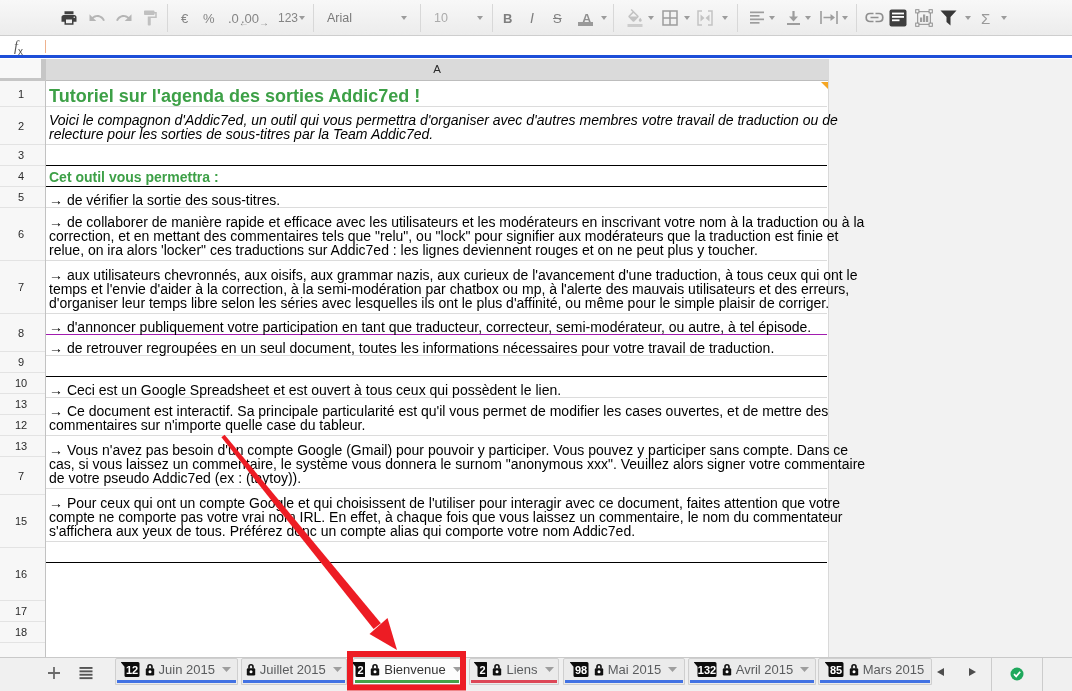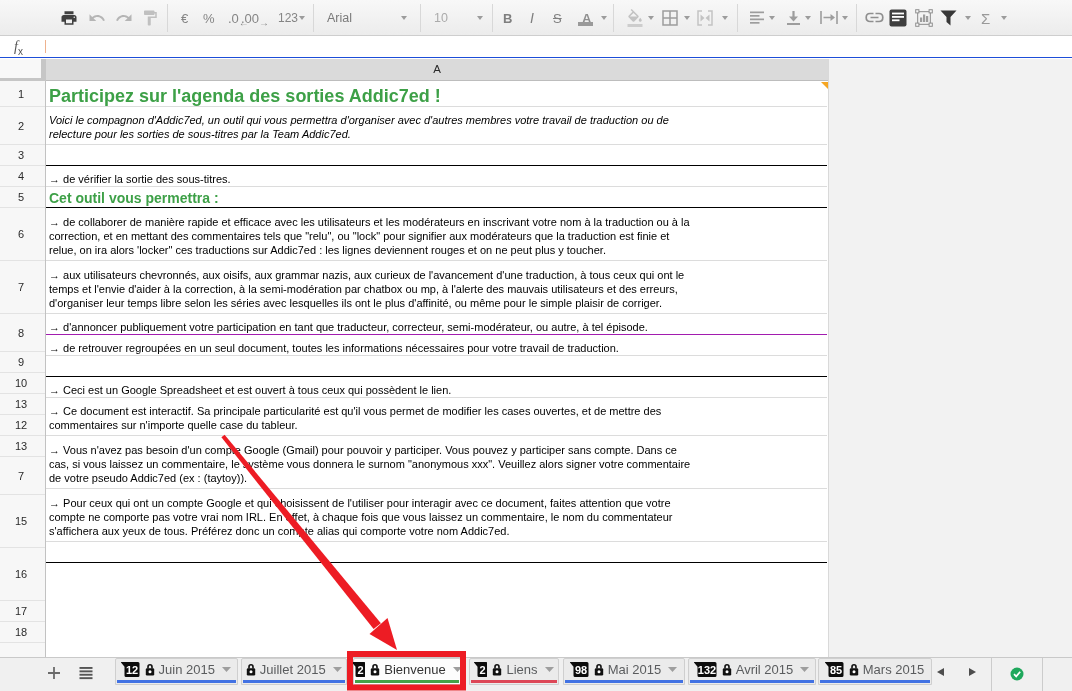--- a/index.html
+++ b/index.html
@@ -3,36 +3,36 @@
 <style>
 *{margin:0;padding:0;box-sizing:border-box}
 html,body{width:1072px;height:691px;overflow:hidden}
 body{font-family:"Liberation Sans",sans-serif;position:relative;background:#fff}
 #toolbar{position:absolute;left:0;top:0;width:1072px;height:36px;background:linear-gradient(#f8f8f8,#ececec);border-bottom:1px solid #cecece}
 .ic{position:absolute}
 .sub{font-size:10px;position:relative;top:4px;margin-left:0px}
 .sep{position:absolute;top:4px;height:28px;width:1px;background:#d8d8d8}
 .tt{position:absolute;top:0;height:36px;display:flex;align-items:center;color:#858585;font-size:13px}
 .caret{position:absolute;top:16px;width:0;height:0;border-left:3.5px solid transparent;border-right:3.5px solid transparent;border-top:4px solid #9c9c9c}
-#fbar{position:absolute;left:0;top:37px;width:1072px;height:21px;background:#fff;border-bottom:1px solid #1d4ed8}
+#fbar{position:absolute;left:0;top:37px;width:1072px;height:21px;background:#fff;border-bottom:3px solid #1d4ed8}
 #fx{position:absolute;left:14px;top:2px;font-size:14px;color:#555;font-style:italic;font-family:"Liberation Serif",serif}
 #fx sub{font-size:10px;font-style:normal;font-family:"Liberation Sans",sans-serif}
 #cursor{position:absolute;left:45px;top:3px;width:1px;height:13px;background:#eeb28e}
 #corner{position:absolute;left:0;top:59px;width:41px;height:19px;background:#f8f8f8}
 #cornerR{position:absolute;left:41px;top:59px;width:5px;height:22px;background:#c6c6c6}
 #cornerB{position:absolute;left:0;top:78px;width:41px;height:3px;background:#c6c6c6}
 #colhead{position:absolute;left:46px;top:59px;width:782px;height:22px;background:#dadada;border-bottom:1px solid #bdbdbd;color:#2b2b2b;font-size:11.5px;text-align:center;line-height:21px}
 #rightvoid{position:absolute;left:828px;top:59px;width:244px;height:598px;background:#f2f2f2;border-left:1px solid #d9d9d9}
 #rowheads{position:absolute;left:0;top:81px;width:46px;background:#f7f7f7;border-right:1px solid #c2c2c2}
 .rh{position:relative;border-bottom:1px solid #e3e3e3;text-align:center;color:#2b2b2b;font-size:11px}
 .rh span{position:absolute;left:0;right:3px;top:50%;transform:translateY(-50%);display:block;line-height:11px}
 .rh.last{border-bottom:none}
 #grid{position:absolute;left:46px;top:81px;width:782px;background:#fff}
 .row{position:relative;width:781px}
-.row .tx{position:absolute;left:3px;bottom:3px;white-space:pre;font-size:11px;line-height:14px;color:#000}
+.row .tx{position:absolute;left:3px;bottom:3px;white-space:pre;font-size:14px;line-height:14px;color:#000}
 .row.t .tx{color:#3da047;font-weight:bold;font-size:18px;line-height:20px;bottom:0px}
 .row.i .tx{font-style:italic}
 .row.g .tx{color:#3da047;font-weight:bold;font-size:14px;bottom:2px}
 #tabbar{position:absolute;left:0;top:657px;width:1072px;height:34px;background:#f0f0f0;border-top:1px solid #c9c9c9}
 #plus{position:absolute;left:47px;top:666px}
 #ham{position:absolute;left:79px;top:666px}
 .tab{position:absolute;top:658px;height:27px;background:#ebebeb;border:1px solid #cfcfcf;border-radius:2px 2px 0 0}
 .tab.active{background:#fdfdfd}
 .tin{position:absolute;left:0;right:0;top:0;bottom:4px;display:flex;align-items:center;justify-content:center}
 .bdg{margin-right:5px;flex:none}
@@ -230,31 +230,31 @@
 <div class="rh" style="height:21px">
       <span>17</span>
     </div>
 <div class="rh" style="height:21px">
       <span>18</span>
     </div>
 <div class="rh last" style="height:14px"></div>
 </div>
 <div id="grid">
 <div class="row t" style="height:26px;border-bottom:1px solid #dcdcdc">
-      <div class="tx">Participez sur l'agenda des sorties Addic7ed !</div>
+      <div class="tx">Tutoriel sur l'agenda des sorties Addic7ed !</div>
     </div>
 <div class="row i" style="height:38px;border-bottom:1px solid #dcdcdc">
       <div class="tx">Voici le compagnon d'Addic7ed, un outil qui vous permettra d'organiser avec d'autres membres votre travail de traduction ou de<br>relecture pour les sorties de sous-titres par la Team Addic7ed.</div>
     </div>
 <div class="row e" style="height:21px;border-bottom:1px solid #000"></div>
+<div class="row g" style="height:21px;border-bottom:1px solid #000">
+      <div class="tx">Cet outil vous permettra :</div>
+    </div>
 <div class="row b" style="height:21px;border-bottom:1px solid #dcdcdc">
       <div class="tx" style="bottom:0.5px">→ de vérifier la sortie des sous-titres.</div>
-    </div>
-<div class="row g" style="height:21px;border-bottom:1px solid #000">
-      <div class="tx">Cet outil vous permettra :</div>
     </div>
 <div class="row b" style="height:53px;border-bottom:1px solid #dcdcdc">
       <div class="tx">→ de collaborer de manière rapide et efficace avec les utilisateurs et les modérateurs en inscrivant votre nom à la traduction ou à la<br>correction, et en mettant des commentaires tels que "relu", ou "lock" pour signifier aux modérateurs que la traduction est finie et<br>relue, on ira alors 'locker" ces traductions sur Addic7ed : les lignes deviennent rouges et on ne peut plus y toucher.</div>
     </div>
 <div class="row b" style="height:53px;border-bottom:1px solid #dcdcdc">
       <div class="tx">→ aux utilisateurs chevronnés, aux oisifs, aux grammar nazis, aux curieux de l'avancement d'une traduction, à tous ceux qui ont le<br>temps et l'envie d'aider à la correction, à la semi-modération par chatbox ou mp, à l'alerte des mauvais utilisateurs et des erreurs,<br>d'organiser leur temps libre selon les séries avec lesquelles ils ont le plus d'affinité, ou même pour le simple plaisir de corriger.</div>
     </div>
 <div class="row b" style="height:21px;border-bottom:1px solid #a21caf">
       <div class="tx" style="bottom:0.5px">→ d'annoncer publiquement votre participation en tant que traducteur, correcteur, semi-modérateur, ou autre, à tel épisode.</div>
     </div>

